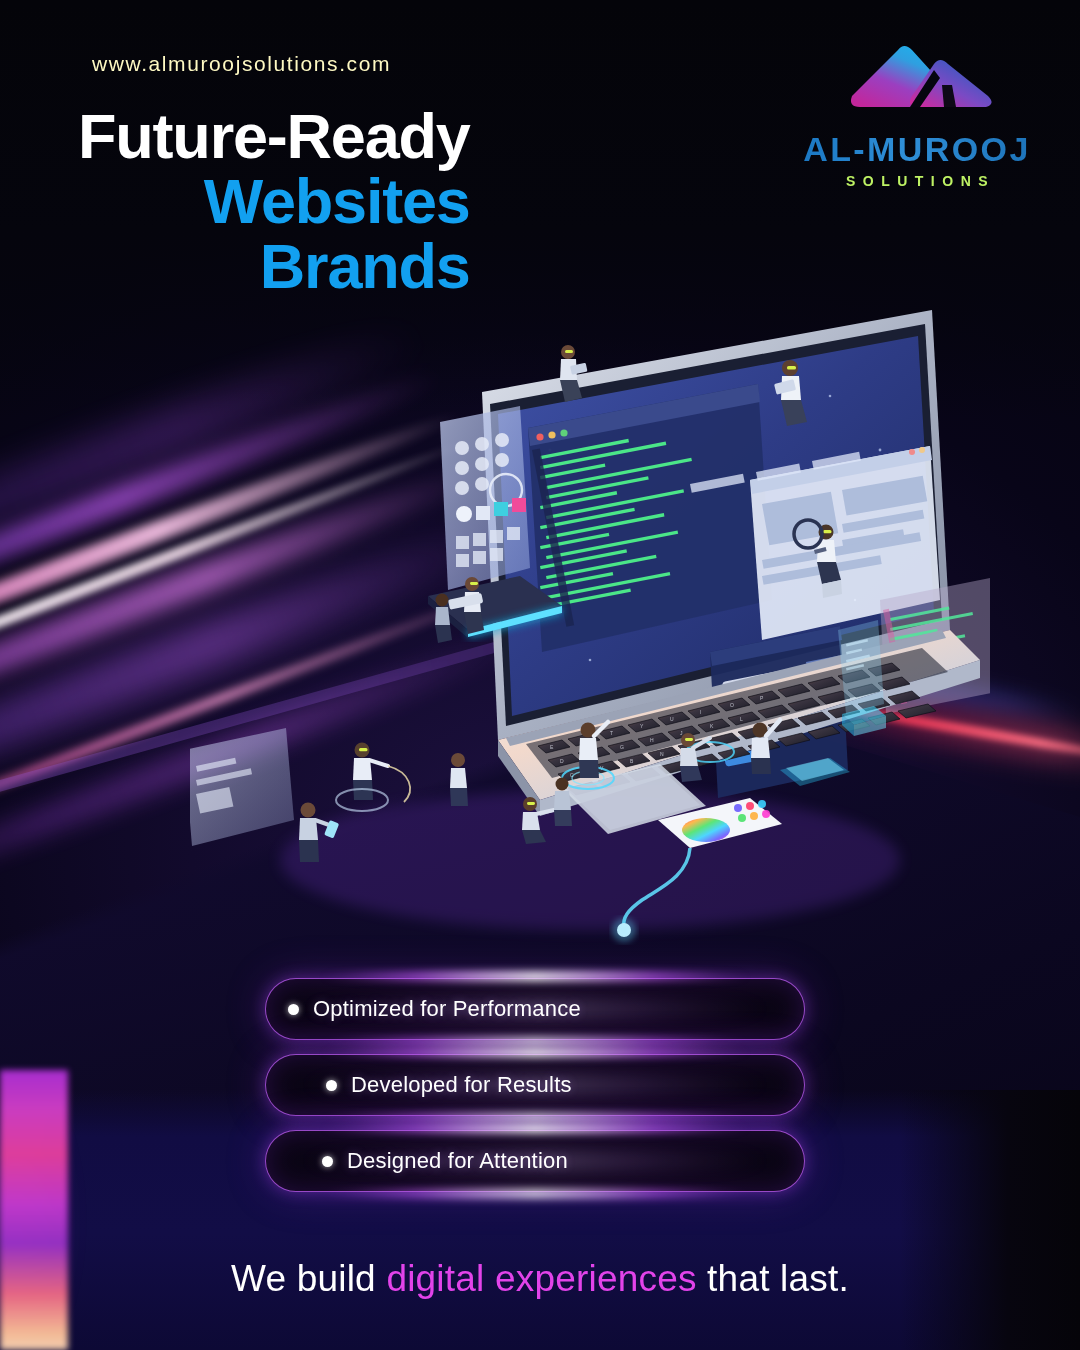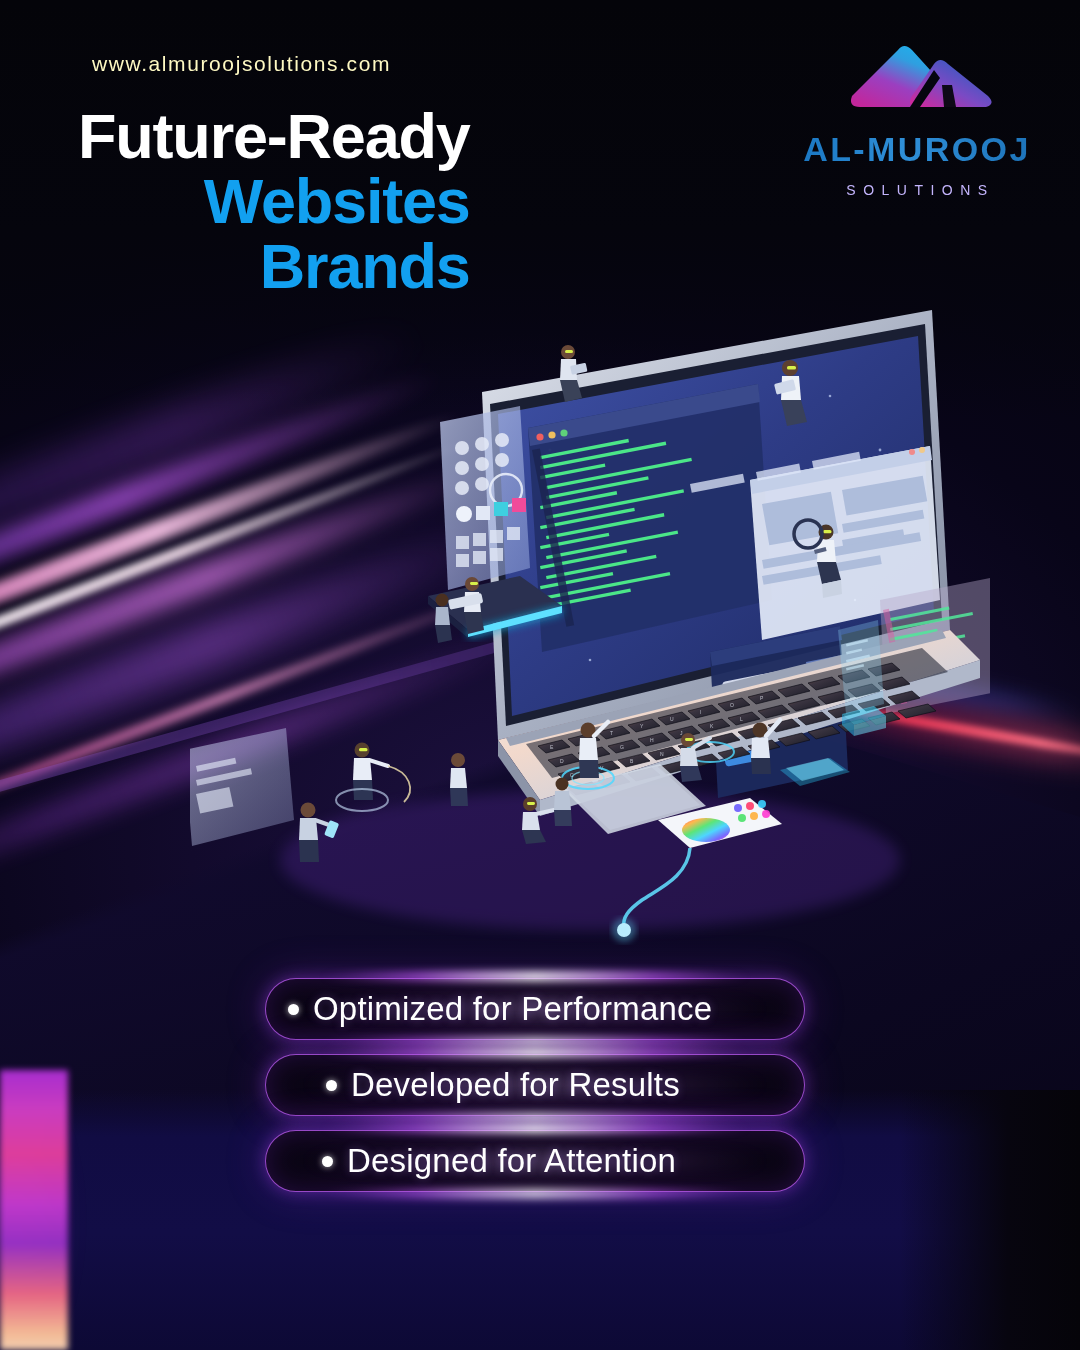--- a/index.html
+++ b/index.html
@@ -121,23 +121,23 @@
     width:270px; text-align:center;
   }
   .logo-mark { width:190px; height:96px; margin:0 auto 6px; display:block; }
   .logo-name {
     font-size:34px; font-weight:700; letter-spacing:2.4px;
     color:#1e7fc4; line-height:1;
     background:linear-gradient(90deg,#1773bf 0%, #2f8fd8 45%, #1a6fb5 100%);
     -webkit-background-clip:text; background-clip:text; color:transparent;
   }
   .logo-sub {
-    margin-top:16px;
-    font-size:14px; font-weight:400; letter-spacing:7.5px;
-    color:#c4b5fd; padding-left:7px;
+    margin-top:7px;
+    font-size:14px; font-weight:700; letter-spacing:7.5px;
+    color:#bef264; padding-left:7px;
   }
 
   
   .headline {
     position:absolute; left:78px; top:104px;
     font-size:63px; font-weight:800; line-height:1.03;
     letter-spacing:-1.2px;
   }
   .headline .l { display:block; white-space:nowrap; }
   .hl-white { color:#ffffff; }
@@ -187,21 +187,21 @@
     display:flex; align-items:center; gap:14px;
     width:100%;
   }
   .pill-bullet {
     width:11px; height:11px; border-radius:50%;
     background:#ffffff;
     flex:0 0 auto;
     box-shadow:0 0 6px rgba(255,255,255,.7);
   }
   .pill-label {
-    font-size:33px; font-weight:400; color:#ffffff;
+    font-size:22px; font-weight:400; color:#ffffff;
     letter-spacing:.2px; white-space:nowrap;
     text-shadow:0 0 8px rgba(190,140,255,.35);
   }
   .pill-1 .pill-content { padding-left:22px; }
   .pill-2 .pill-content { padding-left:56px; }
   .pill-3 .pill-content { padding-left:60px; }
 
   
   .tagline {
     position:absolute; left:0; right:0; top:1258px;
@@ -739,14 +739,17 @@
       <div class="pill-inner-sheen"></div>
       <div class="pill-glow-bot"></div>
       <div class="pill-content">
         <span class="pill-bullet"></span>
         <span class="pill-label">Designed for Attention</span>
       </div>
     </div>
 
   </div>
 
+  <div class="tagline">
+    <span>We build </span><span class="hi">digital experiences</span><span> that last.</span>
+  </div>
 
 </div>
 
 </body></html>

